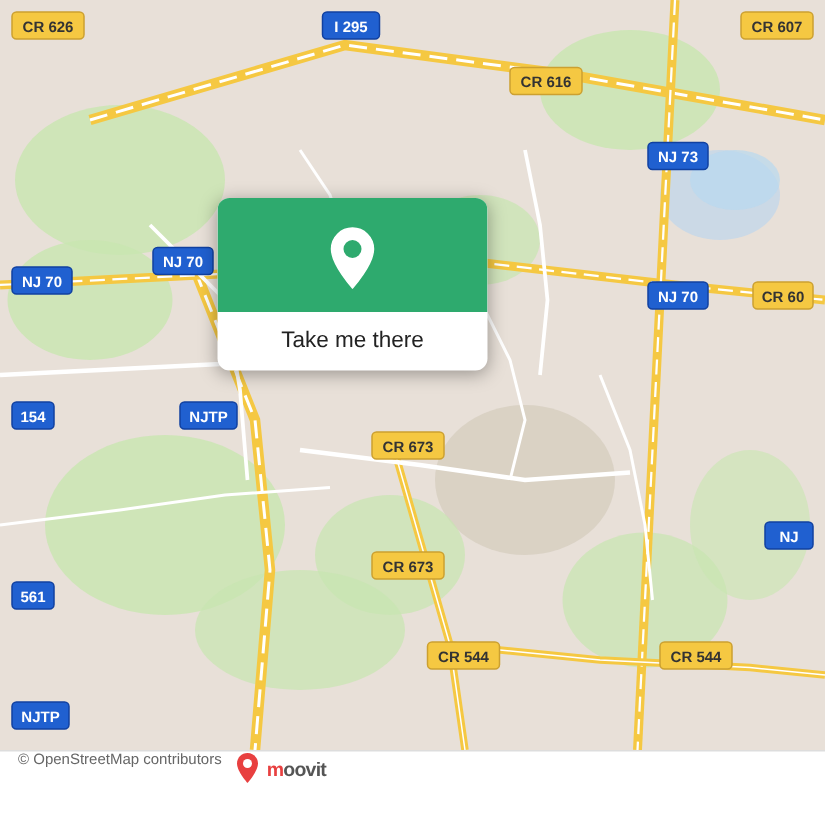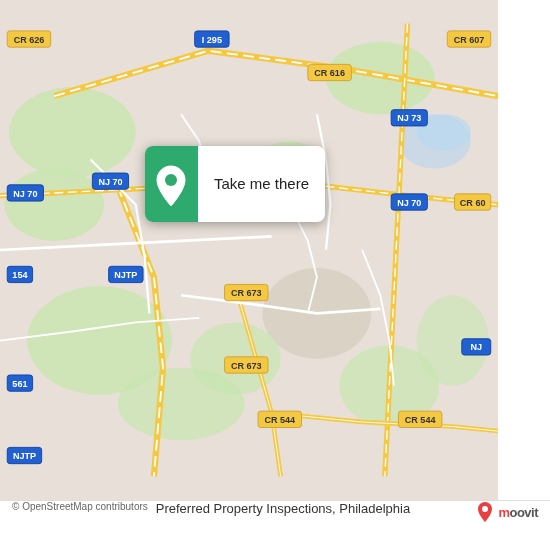--- a/index.html
+++ b/index.html
@@ -6,46 +6,46 @@
     body {
       width: 550px;
       height: 550px;
       overflow: hidden;
       font-family: Arial, sans-serif;
       position: relative;
     }
 
     
     #map-container {
-      width: 498px;
+      width: 550px;
       height: 500px;
       position: relative;
       background-color: #e8e0d8;
       overflow: hidden;
     }
 
     
     #map-svg {
       width: 100%;
       height: 100%;
       position: absolute;
       top: 0; left: 0;
     }
 
     
     #popup {
       position: absolute;
-      top: 146px;
+      top: 132px;
       left: 145px;
       width: 180px;
       background: white;
       border-radius: 8px;
       box-shadow: 0 2px 12px rgba(0,0,0,0.35);
       display: flex;
-      flex-direction: row;
+      flex-direction: column;
       align-items: center;
       overflow: hidden;
     }
 
     #popup-top {
       background: #2eaa6e;
       width: 100%;
       display: flex;
       justify-content: center;
       align-items: center;
@@ -242,21 +242,20 @@
         <path d="M18 2C10.3 2 4 8.3 4 16c0 10.5 14 26 14 26S32 26.5 32 16C32 8.3 25.7 2 18 2z" fill="white" stroke="white" stroke-width="1"></path>
         <circle cx="18" cy="16" r="6" fill="#2eaa6e"></circle>
       </svg>
     </div>
     <div id="popup-label">Take me there</div>
   </div>
 </div>
 
 <div id="bottom-bar">
   <span id="copyright">© OpenStreetMap contributors</span>
-  <span id="location-name">Preferred Property Inspections, Philadelphia</span>
   <div id="moovit-logo">
 
     <svg id="moovit-pin" viewBox="0 0 18 22" xmlns="http://www.w3.org/2000/svg">
       <path d="M9 1C5.1 1 2 4.1 2 8c0 5.3 7 13 7 13S16 13.3 16 8C16 4.1 12.9 1 9 1z" fill="#e84040"></path>
       <circle cx="9" cy="8" r="3" fill="white"></circle>
     </svg>
     <span id="moovit-text">
       <span>m</span>oovit
     </span>
   </div>

